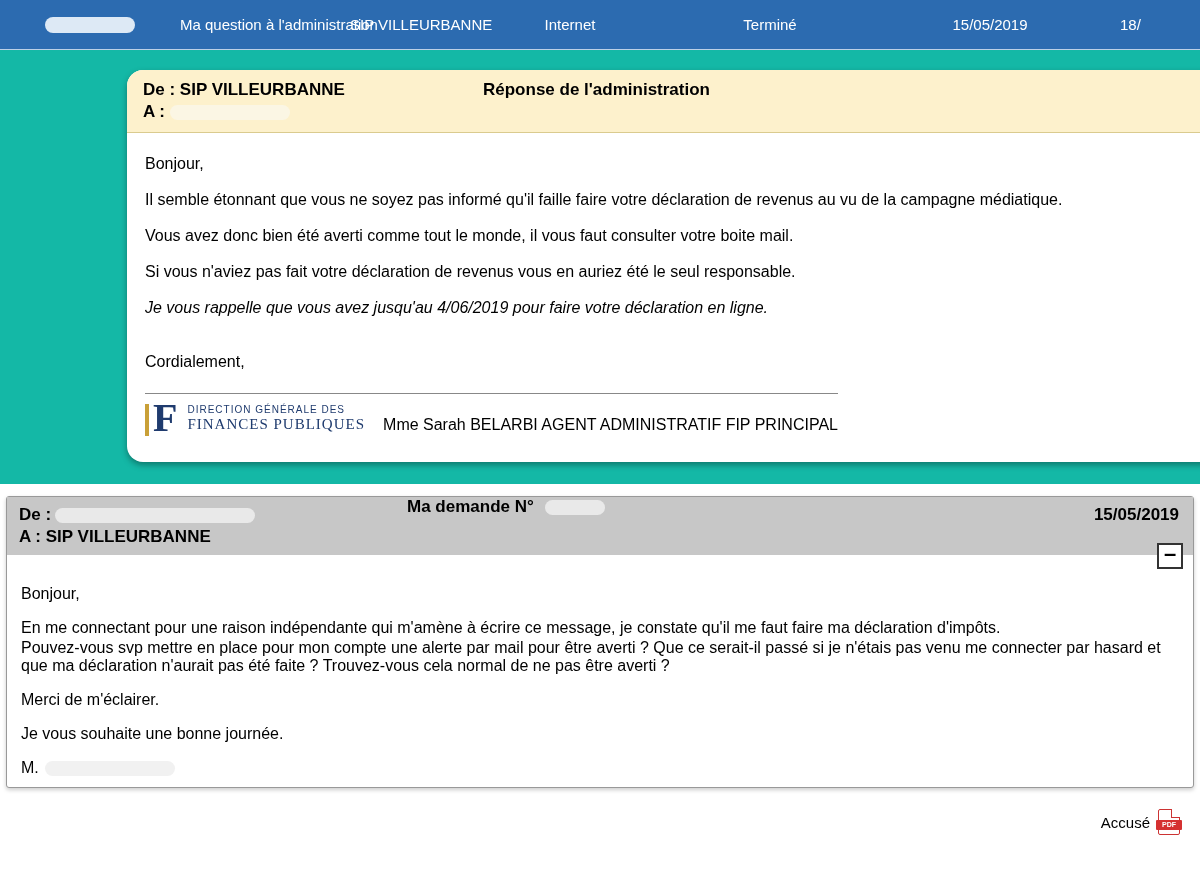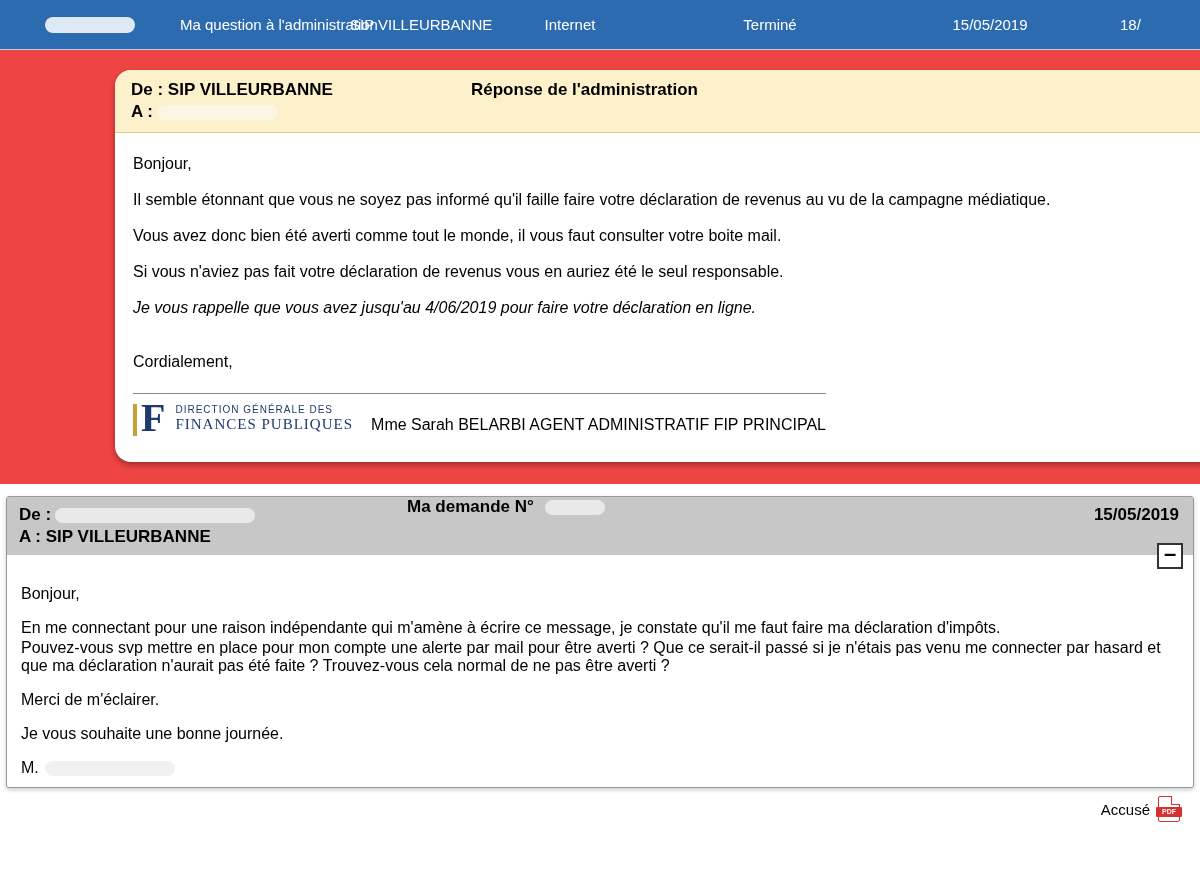--- a/index.html
+++ b/index.html
@@ -34,22 +34,22 @@
     flex-shrink: 0;
   }
   .col-q { width: 170px; }
   .col-sip { width: 150px; }
   .col-net { width: 180px; }
   .col-stat { width: 220px; }
   .col-date { width: 220px; }
   .col-last { width: 60px; }
 
   .blue-bg {
-    background: #ef4444;
-    padding: 20px 0 22px 0;
+    background: #14b8a6;
+    padding: 20px 0 22px 12px;
   }
 
   .reply-card {
     margin-left: 115px;
     width: 1090px;
     background: #fff;
     border-radius: 16px 0 0 16px;
     box-shadow: 0 3px 6px rgba(0,0,0,0.35);
     overflow: hidden;
   }
@@ -206,21 +206,21 @@
     background: #f1f1f1;
     border-radius: 10px;
     width: 130px;
     height: 15px;
   }
 
   .foot-strip {
     display: flex;
     justify-content: flex-end;
     align-items: center;
-    padding: 8px 20px 0 0;
+    padding: 21px 20px 0 0;
     gap: 8px;
     font-size: 15px;
   }
   .pdf-icon {
     width: 22px;
     height: 26px;
     position: relative;
     background: #fff;
     border: 1px solid #c33;
     border-radius: 2px;

